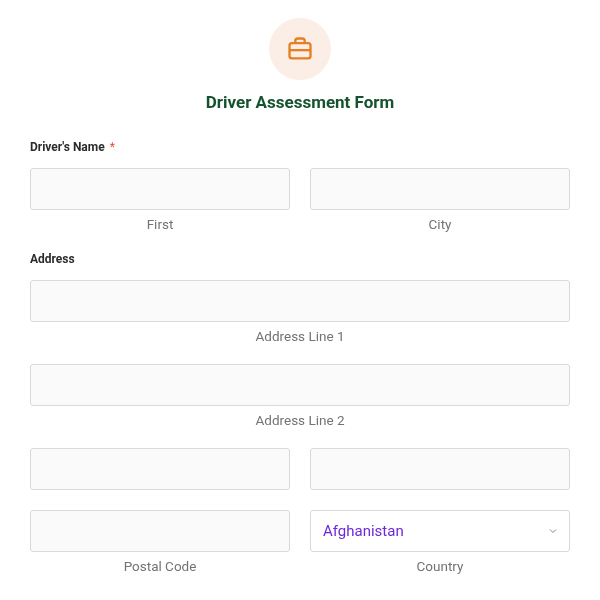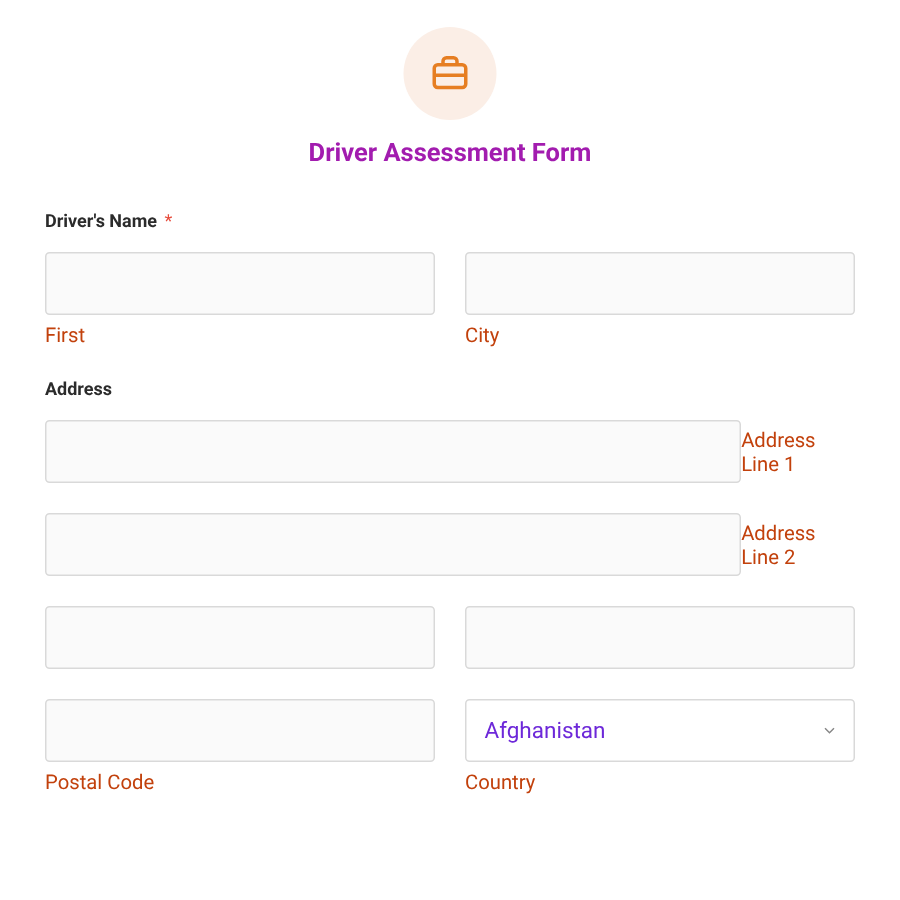--- a/index.html
+++ b/index.html
@@ -28,21 +28,21 @@
     width: 28px;
     height: 28px;
     stroke: #e67e22;
     fill: none;
     stroke-width: 2;
   }
   .form-title {
     text-align: center;
     font-size: 17px;
     font-weight: 700;
-    color: #a21caf;
+    color: #14532d;
     margin-bottom: 28px;
   }
   .section-label {
     font-size: 12px;
     font-weight: 700;
     color: #2b2b2b;
     margin-bottom: 14px;
   }
   .section-label .req {
     color: #e74c3c;
@@ -54,21 +54,21 @@
     gap: 20px;
     margin-bottom: 20px;
   }
   .col {
     flex: 1;
     display: flex;
     flex-direction: column;
   }
   .full {
     display: flex;
-    flex-direction: row;
+    flex-direction: column;
     margin-bottom: 20px;
   }
   input[type=text], .select {
     width: 100%;
     height: 42px;
     background: #fafafa;
     border: 1px solid #d9d9d9;
     border-radius: 3px;
     font-size: 15px;
     padding: 0 12px;
@@ -83,21 +83,22 @@
   }
   .select .sel-text {
     color: #6d28d9;
   }
   .select .chev {
     margin-right: -2px;
   }
   .sub-label {
     margin-top: 6px;
     font-size: 13.5px;
-    color: #c2410c;
+    color: #737373;
+    text-align: center;
   }
 </style>
 </head>
 <body>
 
 <div class="container">
 
   <div class="icon-wrap">
     <svg viewBox="0 0 24 24">
       <rect x="3" y="7" width="18" height="13" rx="2"></rect>

